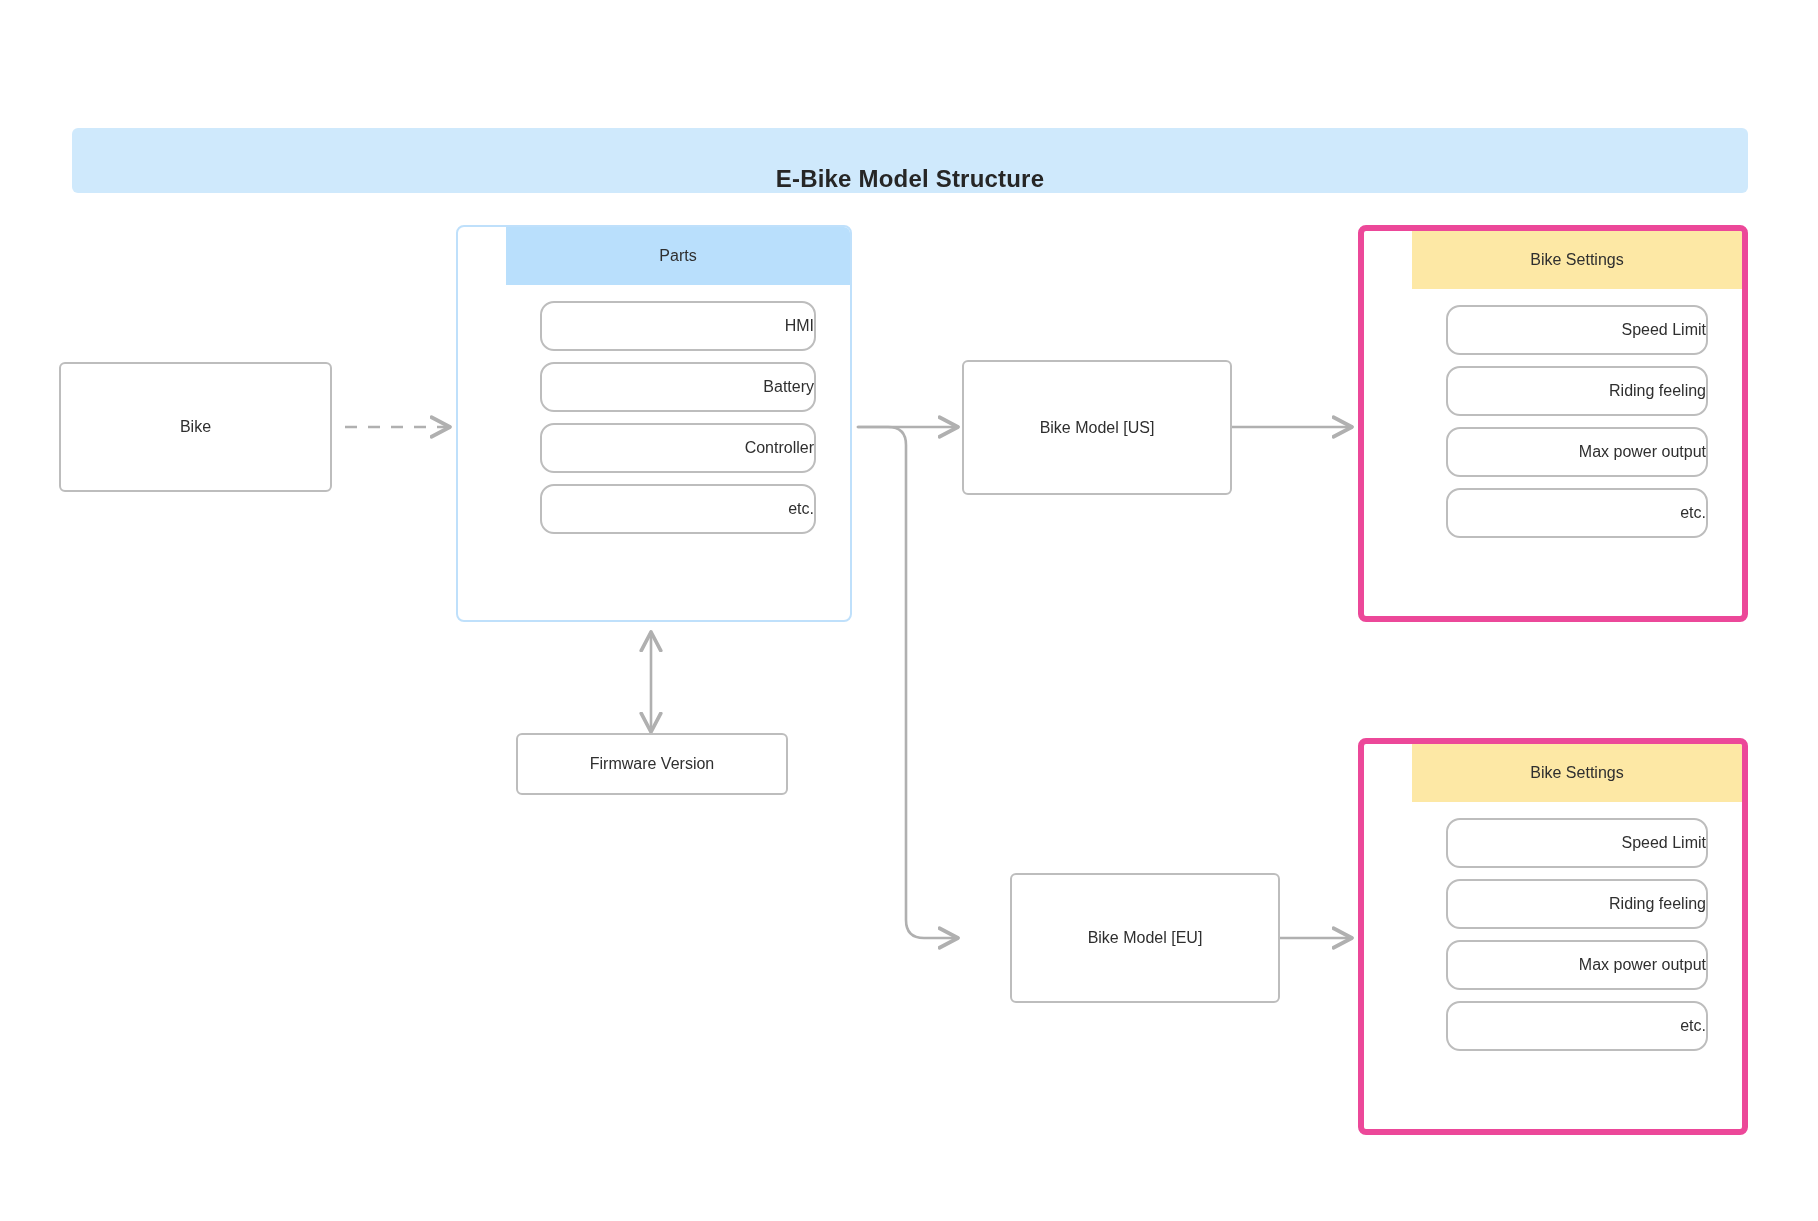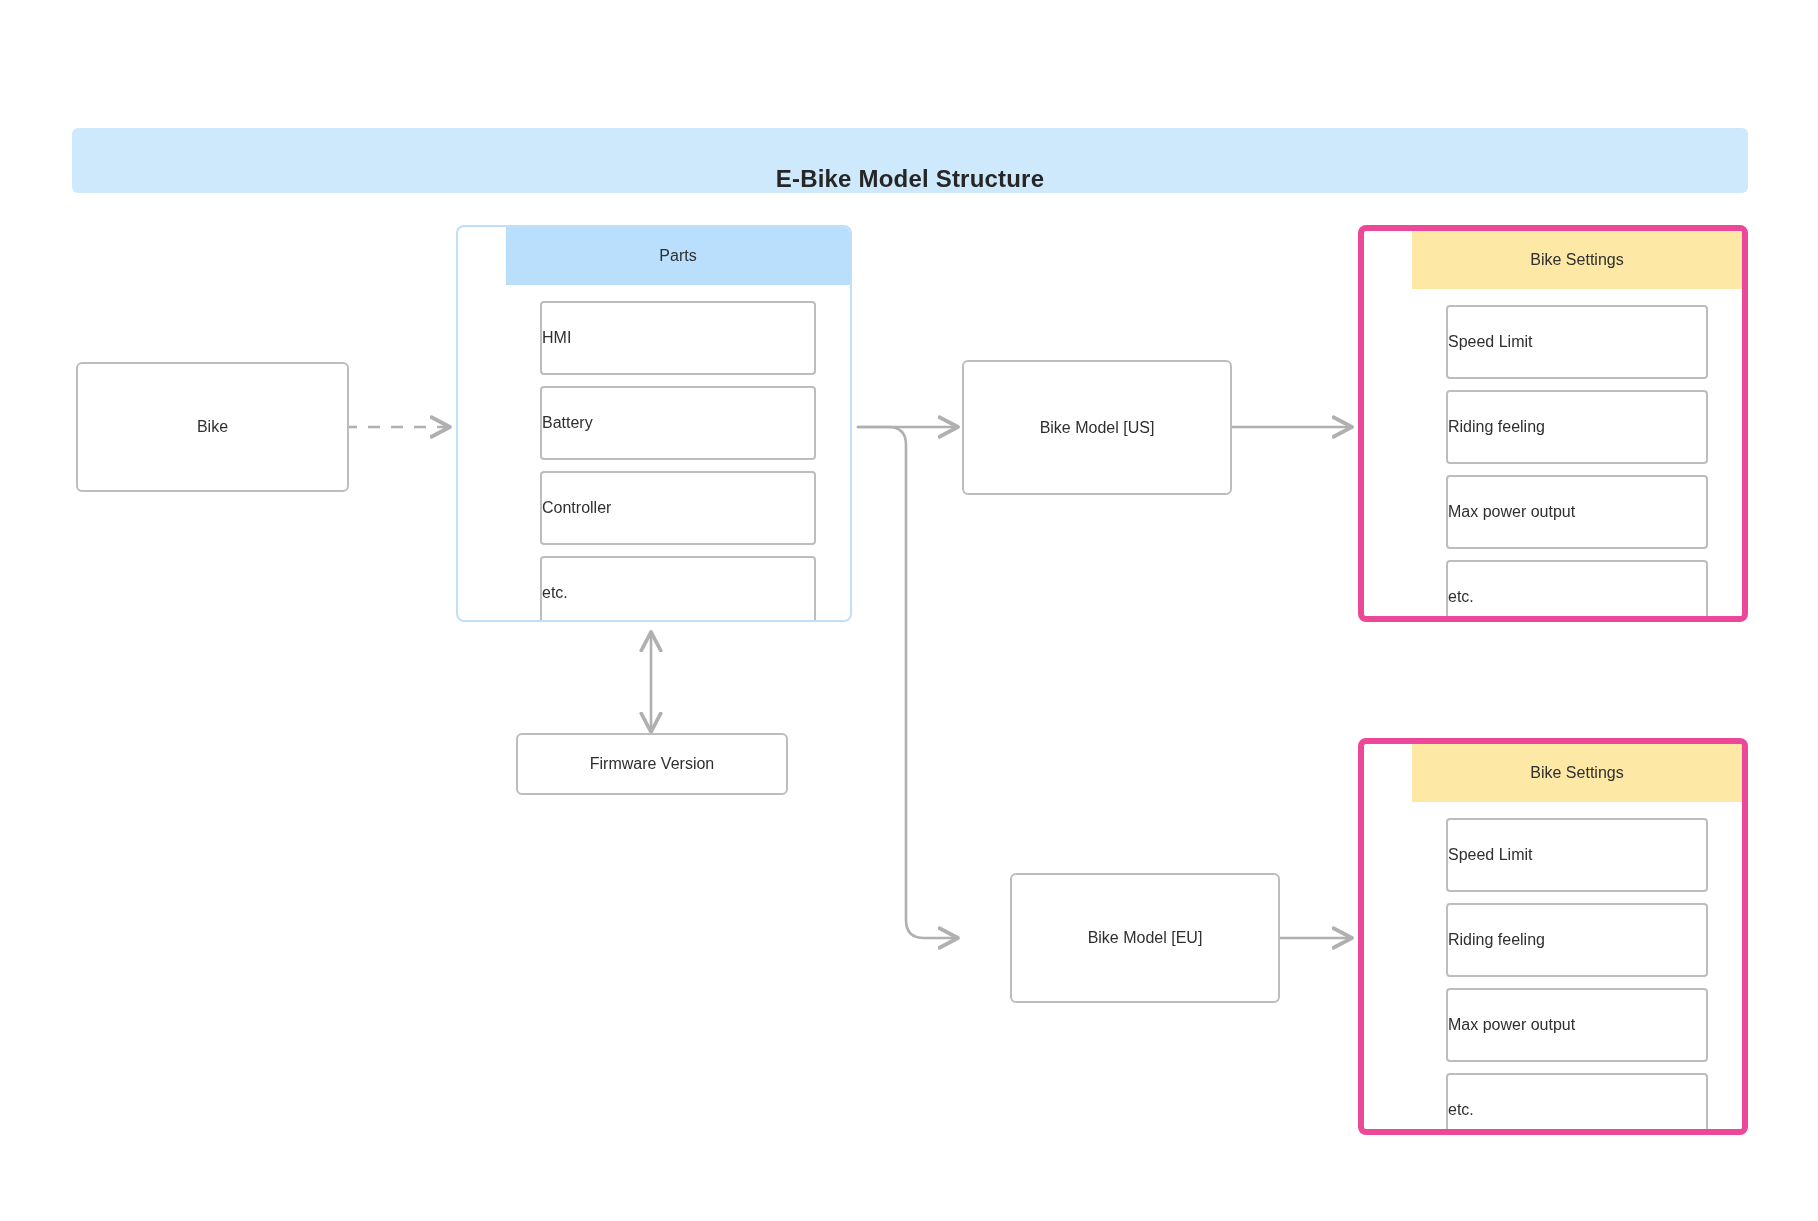--- a/index.html
+++ b/index.html
@@ -77,27 +77,27 @@
   .group-body {
     box-sizing: border-box;
     background: #ffffff;
     padding: 16px 34px 18px 34px;
     display: flex;
     flex-direction: column;
     gap: 11px;
   }
   .group-item {
     box-sizing: border-box;
-    height: 74px;
+    height: 50px;
     background: #ffffff;
     border: 2.5px solid #bdbdbd;
-    border-radius: 4px;
+    border-radius: 14px;
     display: flex;
     align-items: center;
-    justify-content: flex-start;
+    justify-content: flex-end;
     font-size: 16px;
     color: #2f2f2f;
   }
 
   
   .group.blue {
     border: 2px solid #bfe0fb;
   }
   .group.blue .group-header {
     background: #b9dffc;
@@ -151,21 +151,21 @@
      Firmware Version (double-headed vertical) --&gt;
     <path d="M 651 632 L 651 732" fill="none" stroke="#b0b0b0" stroke-width="2.6" stroke-linecap="round" marker-start="url(#arrowStart)" marker-end="url(#arrowEnd)"></path>
 
      Bike Settings (top) --&gt;
     <path d="M 1232 427 L 1352 427" fill="none" stroke="#b0b0b0" stroke-width="2.6" stroke-linecap="round" marker-end="url(#arrowEnd)"></path>
 
      Bike Settings (bottom) --&gt;
     <path d="M 1232 938 L 1352 938" fill="none" stroke="#b0b0b0" stroke-width="2.6" stroke-linecap="round" marker-end="url(#arrowEnd)"></path>
   </svg>
 
-  <div class="node" style="left:76px; top:362px; width:273px; height:130px;">
+  <div class="node" style="left:59px; top:362px; width:273px; height:130px;">
     <span>Bike</span>
   </div>
 
   <div class="group blue" style="left:456px; top:225px; width:396px; height:397px;">
     <div class="group-header">
       <span>Parts</span>
     </div>
     <div class="group-body">
       <div class="group-item">
         <span>HMI</span>

